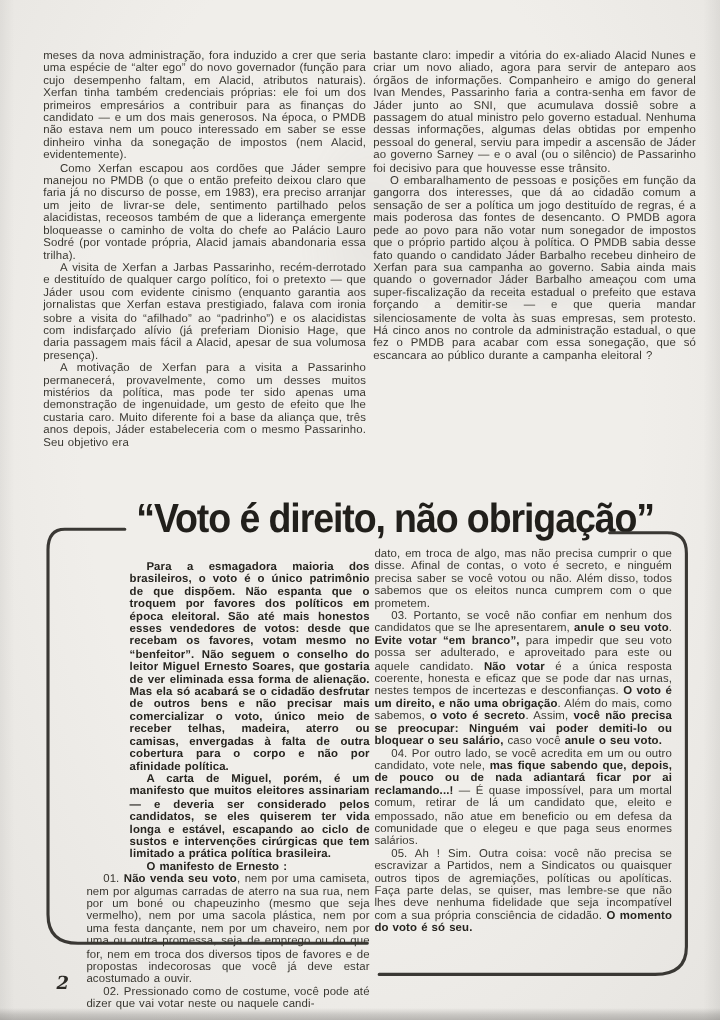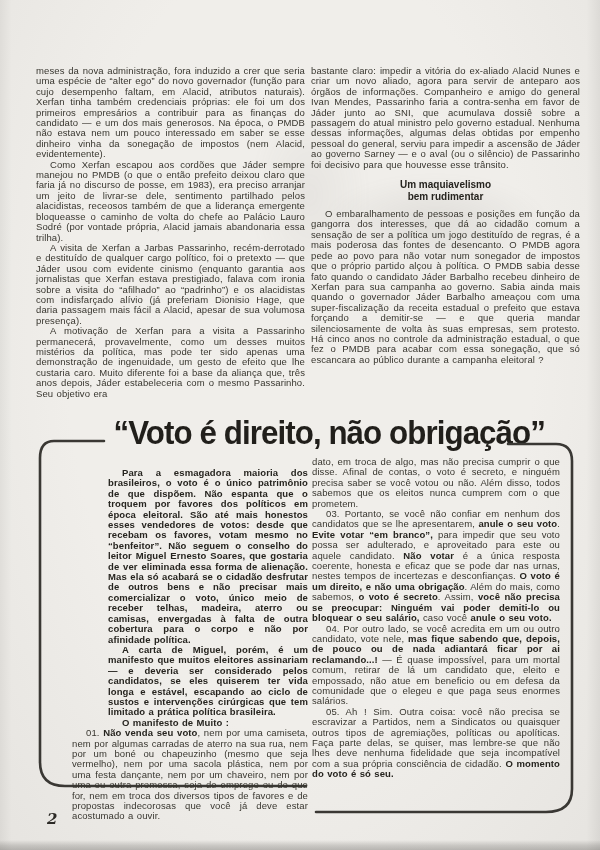--- a/index.html
+++ b/index.html
@@ -30,21 +30,21 @@
     left: 320px; top: 175px; width: 230px; height: 95px;
     background: radial-gradient(ellipse at center, rgba(130,128,124,0.30), rgba(130,128,124,0) 70%);
   }
   .ghost-2 {
     left: 250px; top: 95px; width: 120px; height: 200px;
     background: radial-gradient(ellipse at center, rgba(135,133,129,0.18), rgba(135,133,129,0) 70%);
   }
   
   .top-section {
     position: absolute; left: 36px; top: 42px; width: 544px;
-    display: flex; gap: 6px; margin-top: 24px;
+    display: flex; gap: 6px;
   }
   .col { width: 269px; }
   .p {
     margin: 0;
     font-size: 9.5px;
     line-height: 10.4px;
     text-align: justify;
     text-indent: 14px;
     letter-spacing: 0.1px;
     word-spacing: 0.6px;
@@ -96,41 +96,38 @@
 
   <section class="top-section">
     <div class="col">
       <p class="p noindent">meses da nova administração, fora induzido a crer que seria uma espécie de “alter ego” do novo governador (função para cujo desempenho faltam, em Alacid, atributos naturais). Xerfan tinha também credenciais próprias: ele foi um dos primeiros empresários a contribuir para as finanças do candidato — e um dos mais generosos. Na época, o PMDB não estava nem um pouco interessado em saber se esse dinheiro vinha da sonegação de impostos (nem Alacid, evidentemente).</p>
       <p class="p">Como Xerfan escapou aos cordões que Jáder sempre manejou no PMDB (o que o então prefeito deixou claro que faria já no discurso de posse, em 1983), era preciso arranjar um jeito de livrar-se dele, sentimento partilhado pelos alacidistas, receosos também de que a liderança emergente bloqueasse o caminho de volta do chefe ao Palácio Lauro Sodré (por vontade própria, Alacid jamais abandonaria essa trilha).</p>
       <p class="p">A visita de Xerfan a Jarbas Passarinho, recém-derrotado e destituído de qualquer cargo político, foi o pretexto — que Jáder usou com evidente cinismo (enquanto garantia aos jornalistas que Xerfan estava prestigiado, falava com ironia sobre a visita do “afilhado” ao “padrinho”) e os alacidistas com indisfarçado alívio (já preferiam Dionisio Hage, que daria passagem mais fácil a Alacid, apesar de sua volumosa presença).</p>
       <p class="p">A motivação de Xerfan para a visita a Passarinho permanecerá, provavelmente, como um desses muitos mistérios da política, mas pode ter sido apenas uma demonstração de ingenuidade, um gesto de efeito que lhe custaria caro. Muito diferente foi a base da aliança que, três anos depois, Jáder estabeleceria com o mesmo Passarinho. Seu objetivo era</p>
     </div>
     <div class="col">
       <p class="p noindent">bastante claro: impedir a vitória do ex-aliado Alacid Nunes e criar um novo aliado, agora para servir de anteparo aos órgãos de informações. Companheiro e amigo do general Ivan Mendes, Passarinho faria a contra-senha em favor de Jáder junto ao SNI, que acumulava dossiê sobre a passagem do atual ministro pelo governo estadual. Nenhuma dessas informações, algumas delas obtidas por empenho pessoal do general, serviu para impedir a ascensão de Jáder ao governo Sarney — e o aval (ou o silêncio) de Passarinho foi decisivo para que houvesse esse trânsito.</p>
-      <h3 class="subhead">
-        <span>Um maquiavelismo</span><br>
-        <span>bem rudimentar</span>
-      </h3>
       <p class="p">O embaralhamento de pessoas e posições em função da gangorra dos interesses, que dá ao cidadão comum a sensação de ser a política um jogo destituído de regras, é a mais poderosa das fontes de desencanto. O PMDB agora pede ao povo para não votar num sonegador de impostos que o próprio partido alçou à política. O PMDB sabia desse fato quando o candidato Jáder Barbalho recebeu dinheiro de Xerfan para sua campanha ao governo. Sabia ainda mais quando o governador Jáder Barbalho ameaçou com uma super-fiscalização da receita estadual o prefeito que estava forçando a demitir-se — e que queria mandar silenciosamente de volta às suas empresas, sem protesto. Há cinco anos no controle da administração estadual, o que fez o PMDB para acabar com essa sonegação, que só escancara ao público durante a campanha eleitoral ?</p>
     </div>
   </section>
 
   <h1 class="headline">“Voto é direito, não obrigação”</h1>
 
   <svg class="brackets" width="600" height="850" viewBox="0 0 600 850" fill="none">
     <path d="M 104 441 H 54 Q 40 441 40 458 V 762 Q 40 786 65 786 H 306" stroke="#3a3834" stroke-width="2.6" stroke-linecap="round" fill="none"></path>
     <path d="M 508 444 H 556 Q 572 444 572 461 V 789 Q 572 812 546 812 H 316" stroke="#3a3834" stroke-width="2.6" stroke-linecap="round" fill="none"></path>
   </svg>
 
   <section class="box-section">
     <div class="box-col1">
       <p class="p b">Para a esmagadora maioria dos brasileiros, o voto é o único patrimônio de que dispõem. Não espanta que o troquem por favores dos políticos em época eleitoral. São até mais honestos esses vendedores de votos: desde que recebam os favores, votam mesmo no “benfeitor”. Não seguem o conselho do leitor Miguel Ernesto Soares, que gostaria de ver eliminada essa forma de alienação. Mas ela só acabará se o cidadão desfrutar de outros bens e não precisar mais comercializar o voto, único meio de receber telhas, madeira, aterro ou camisas, envergadas à falta de outra cobertura para o corpo e não por afinidade política.</p>
       <p class="p b">A carta de Miguel, porém, é um manifesto que muitos eleitores assinariam — e deveria ser considerado pelos candidatos, se eles quiserem ter vida longa e estável, escapando ao ciclo de sustos e intervenções cirúrgicas que tem limitado a prática política brasileira.</p>
-      <p class="p b">O manifesto de Muito :</p>
+      <p class="p b">O manifesto de Ernesto :</p>
       <p class="p"><span>01. </span><span style="font-weight: 700; color: rgb(38, 36, 31);">Não venda seu voto</span><span>, nem por uma camiseta, nem por algumas carradas de aterro na sua rua, nem por um boné ou chapeuzinho (mesmo que seja vermelho), nem por uma sacola plástica, nem por uma festa dançante, nem por um chaveiro, nem por uma ou outra promessa, seja de emprego ou do que for, nem em troca dos diversos tipos de favores e de propostas indecorosas que você já deve estar acostumado a ouvir.</span></p>
+      <p class="p">02. Pressionado como de costume, você pode até dizer que vai votar neste ou naquele candi-</p>
     </div>
     <div class="box-col2">
       <p class="p noindent">dato, em troca de algo, mas não precisa cumprir o que disse. Afinal de contas, o voto é secreto, e ninguém precisa saber se você votou ou não. Além disso, todos sabemos que os eleitos nunca cumprem com o que prometem.</p>
       <p class="p"><span>03. Portanto, se você não confiar em nenhum dos candidatos que se lhe apresentarem, </span><span style="font-weight: 700; color: rgb(38, 36, 31);">anule o seu voto</span><span>. </span><span style="font-weight: 700; color: rgb(38, 36, 31);">Evite votar “em branco”,</span><span> para impedir que seu voto possa ser adulterado, e aproveitado para este ou aquele candidato. </span><span style="font-weight: 700; color: rgb(38, 36, 31);">Não votar</span><span> é a única resposta coerente, honesta e eficaz que se pode dar nas urnas, nestes tempos de incertezas e desconfianças. </span><span style="font-weight: 700; color: rgb(38, 36, 31);">O voto é um direito, e não uma obrigação</span><span>. Além do mais, como sabemos, </span><span style="font-weight: 700; color: rgb(38, 36, 31);">o voto é secreto</span><span>. Assim, </span><span style="font-weight: 700; color: rgb(38, 36, 31);">você não precisa se preocupar: Ninguém vai poder demiti-lo ou bloquear o seu salário,</span><span> caso você </span><span style="font-weight: 700; color: rgb(38, 36, 31);">anule o seu voto.</span></p>
       <p class="p"><span>04. Por outro lado, se você acredita em um ou outro candidato, vote nele, </span><span style="font-weight: 700; color: rgb(38, 36, 31);">mas fique sabendo que, depois, de pouco ou de nada adiantará ficar por ai reclamando...!</span><span> — É quase impossível, para um mortal comum, retirar de lá um candidato que, eleito e empossado, não atue em beneficio ou em defesa da comunidade que o elegeu e que paga seus enormes salários.</span></p>
       <p class="p"><span>05. Ah ! Sim. Outra coisa: você não precisa se escravizar a Partidos, nem a Sindicatos ou quaisquer outros tipos de agremiações, políticas ou apolíticas. Faça parte delas, se quiser, mas lembre-se que não lhes deve nenhuma fidelidade que seja incompatível com a sua própria consciência de cidadão. </span><span style="font-weight: 700; color: rgb(38, 36, 31);">O momento do voto é só seu.</span></p>
     </div>
   </section>
 
   <div class="page-number">2</div>

